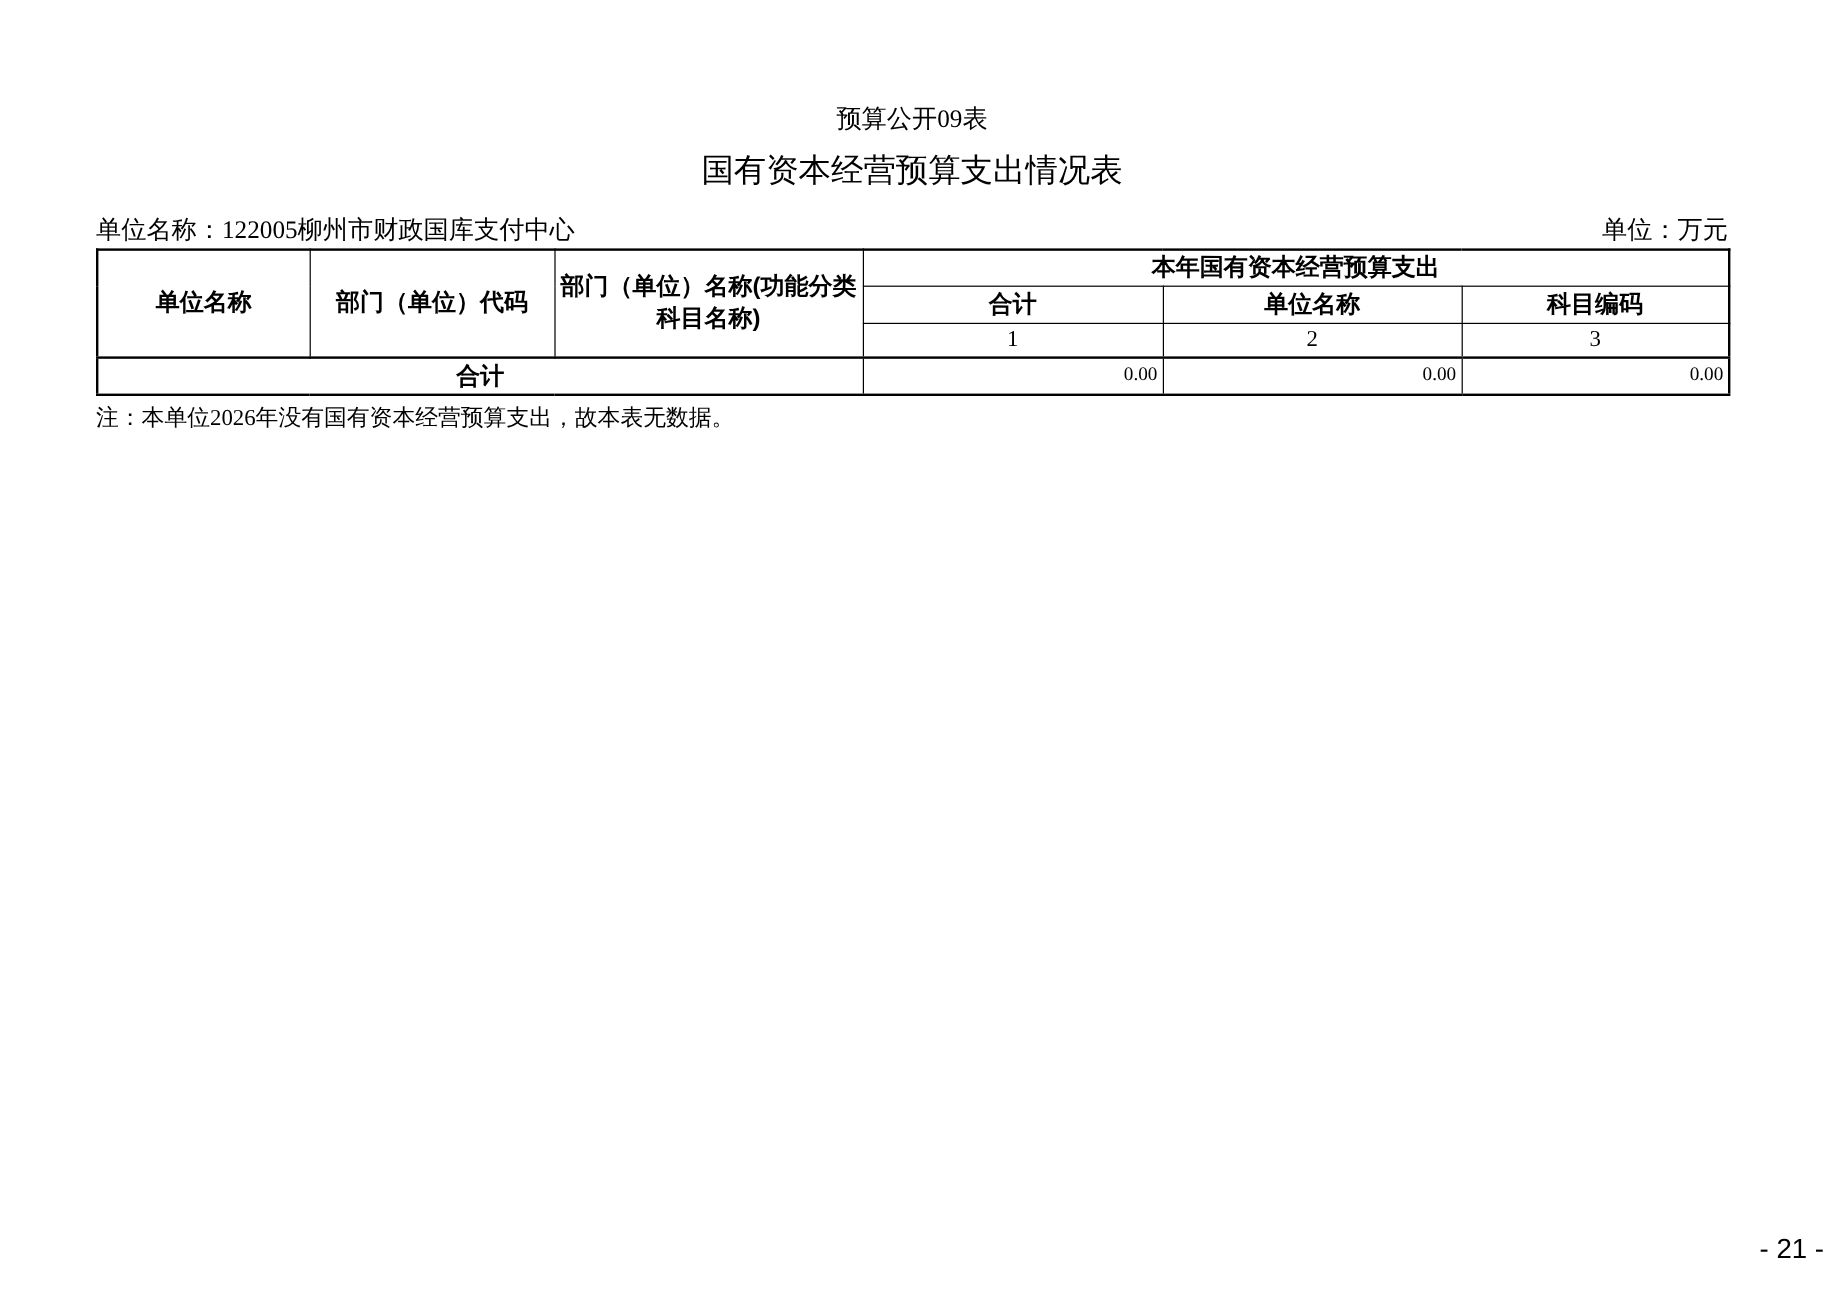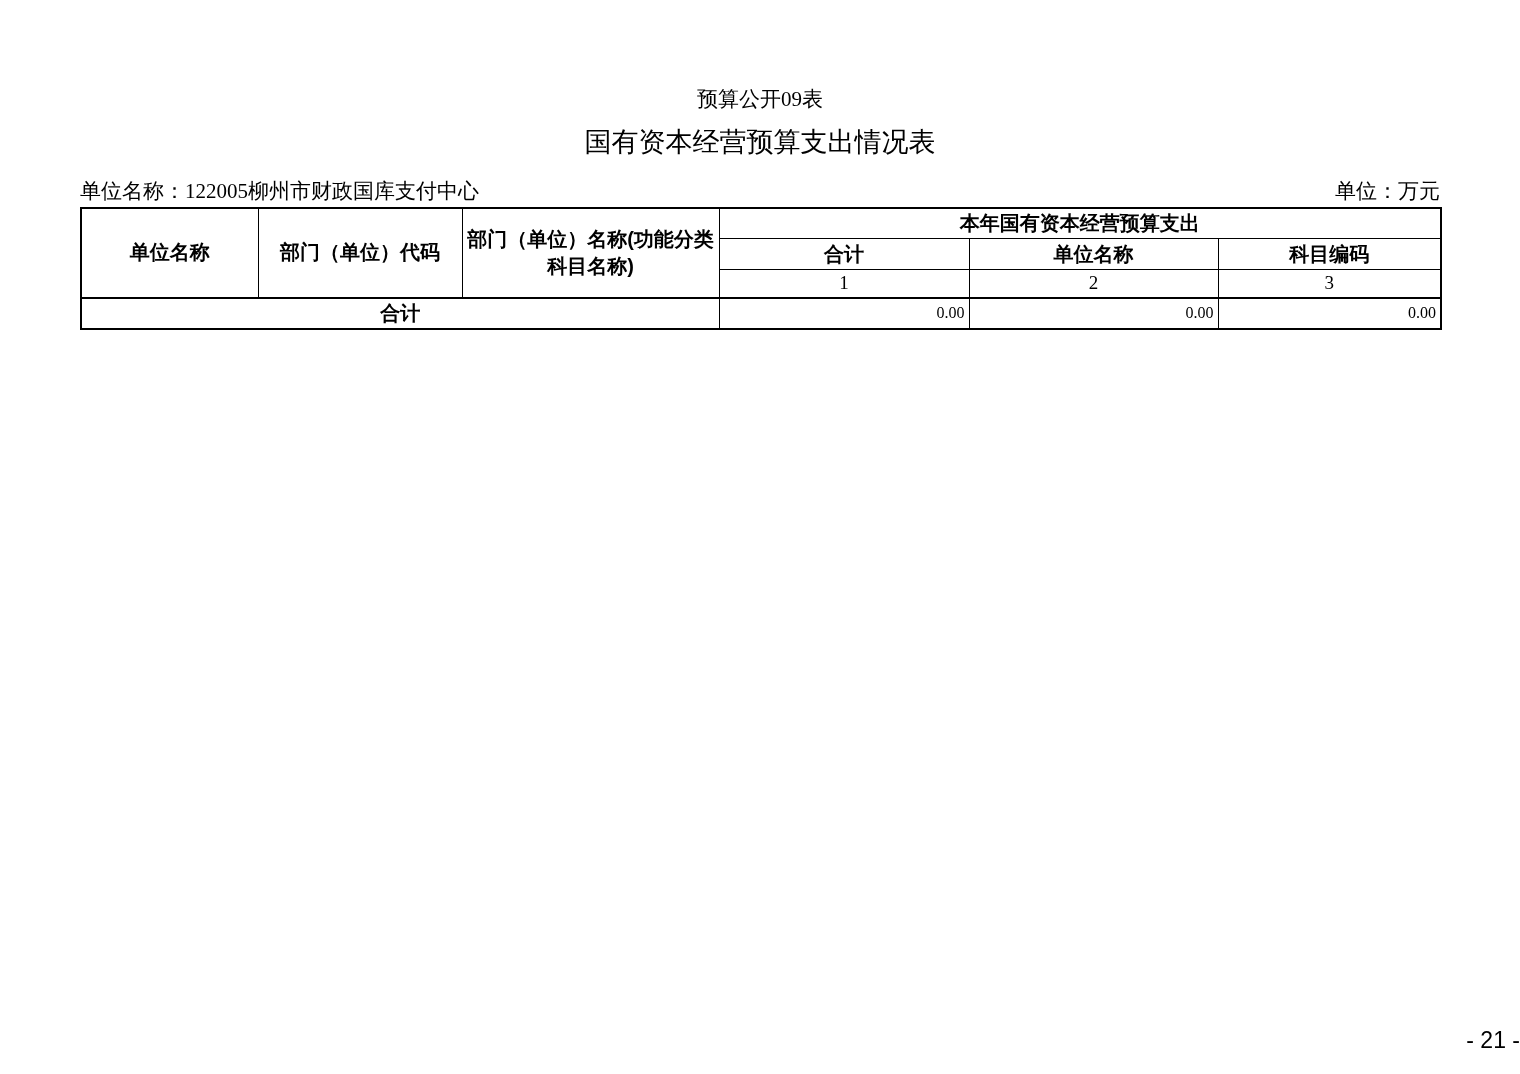--- a/index.html
+++ b/index.html
@@ -147,16 +147,17 @@
       </tr>
       <tr class="row-data">
         <td class="row-label" colspan="3">合计</td>
         <td class="val">0.00</td>
         <td class="val">0.00</td>
         <td class="val">0.00</td>
       </tr>
     </tbody>
   </table>
 
+  <div class="note">注：本单位2026年没有国有资本经营预算支出，故本表无数据。</div>
 
 </div>
 
 <div class="page-number">- 21 -</div>
 
 </body></html>

